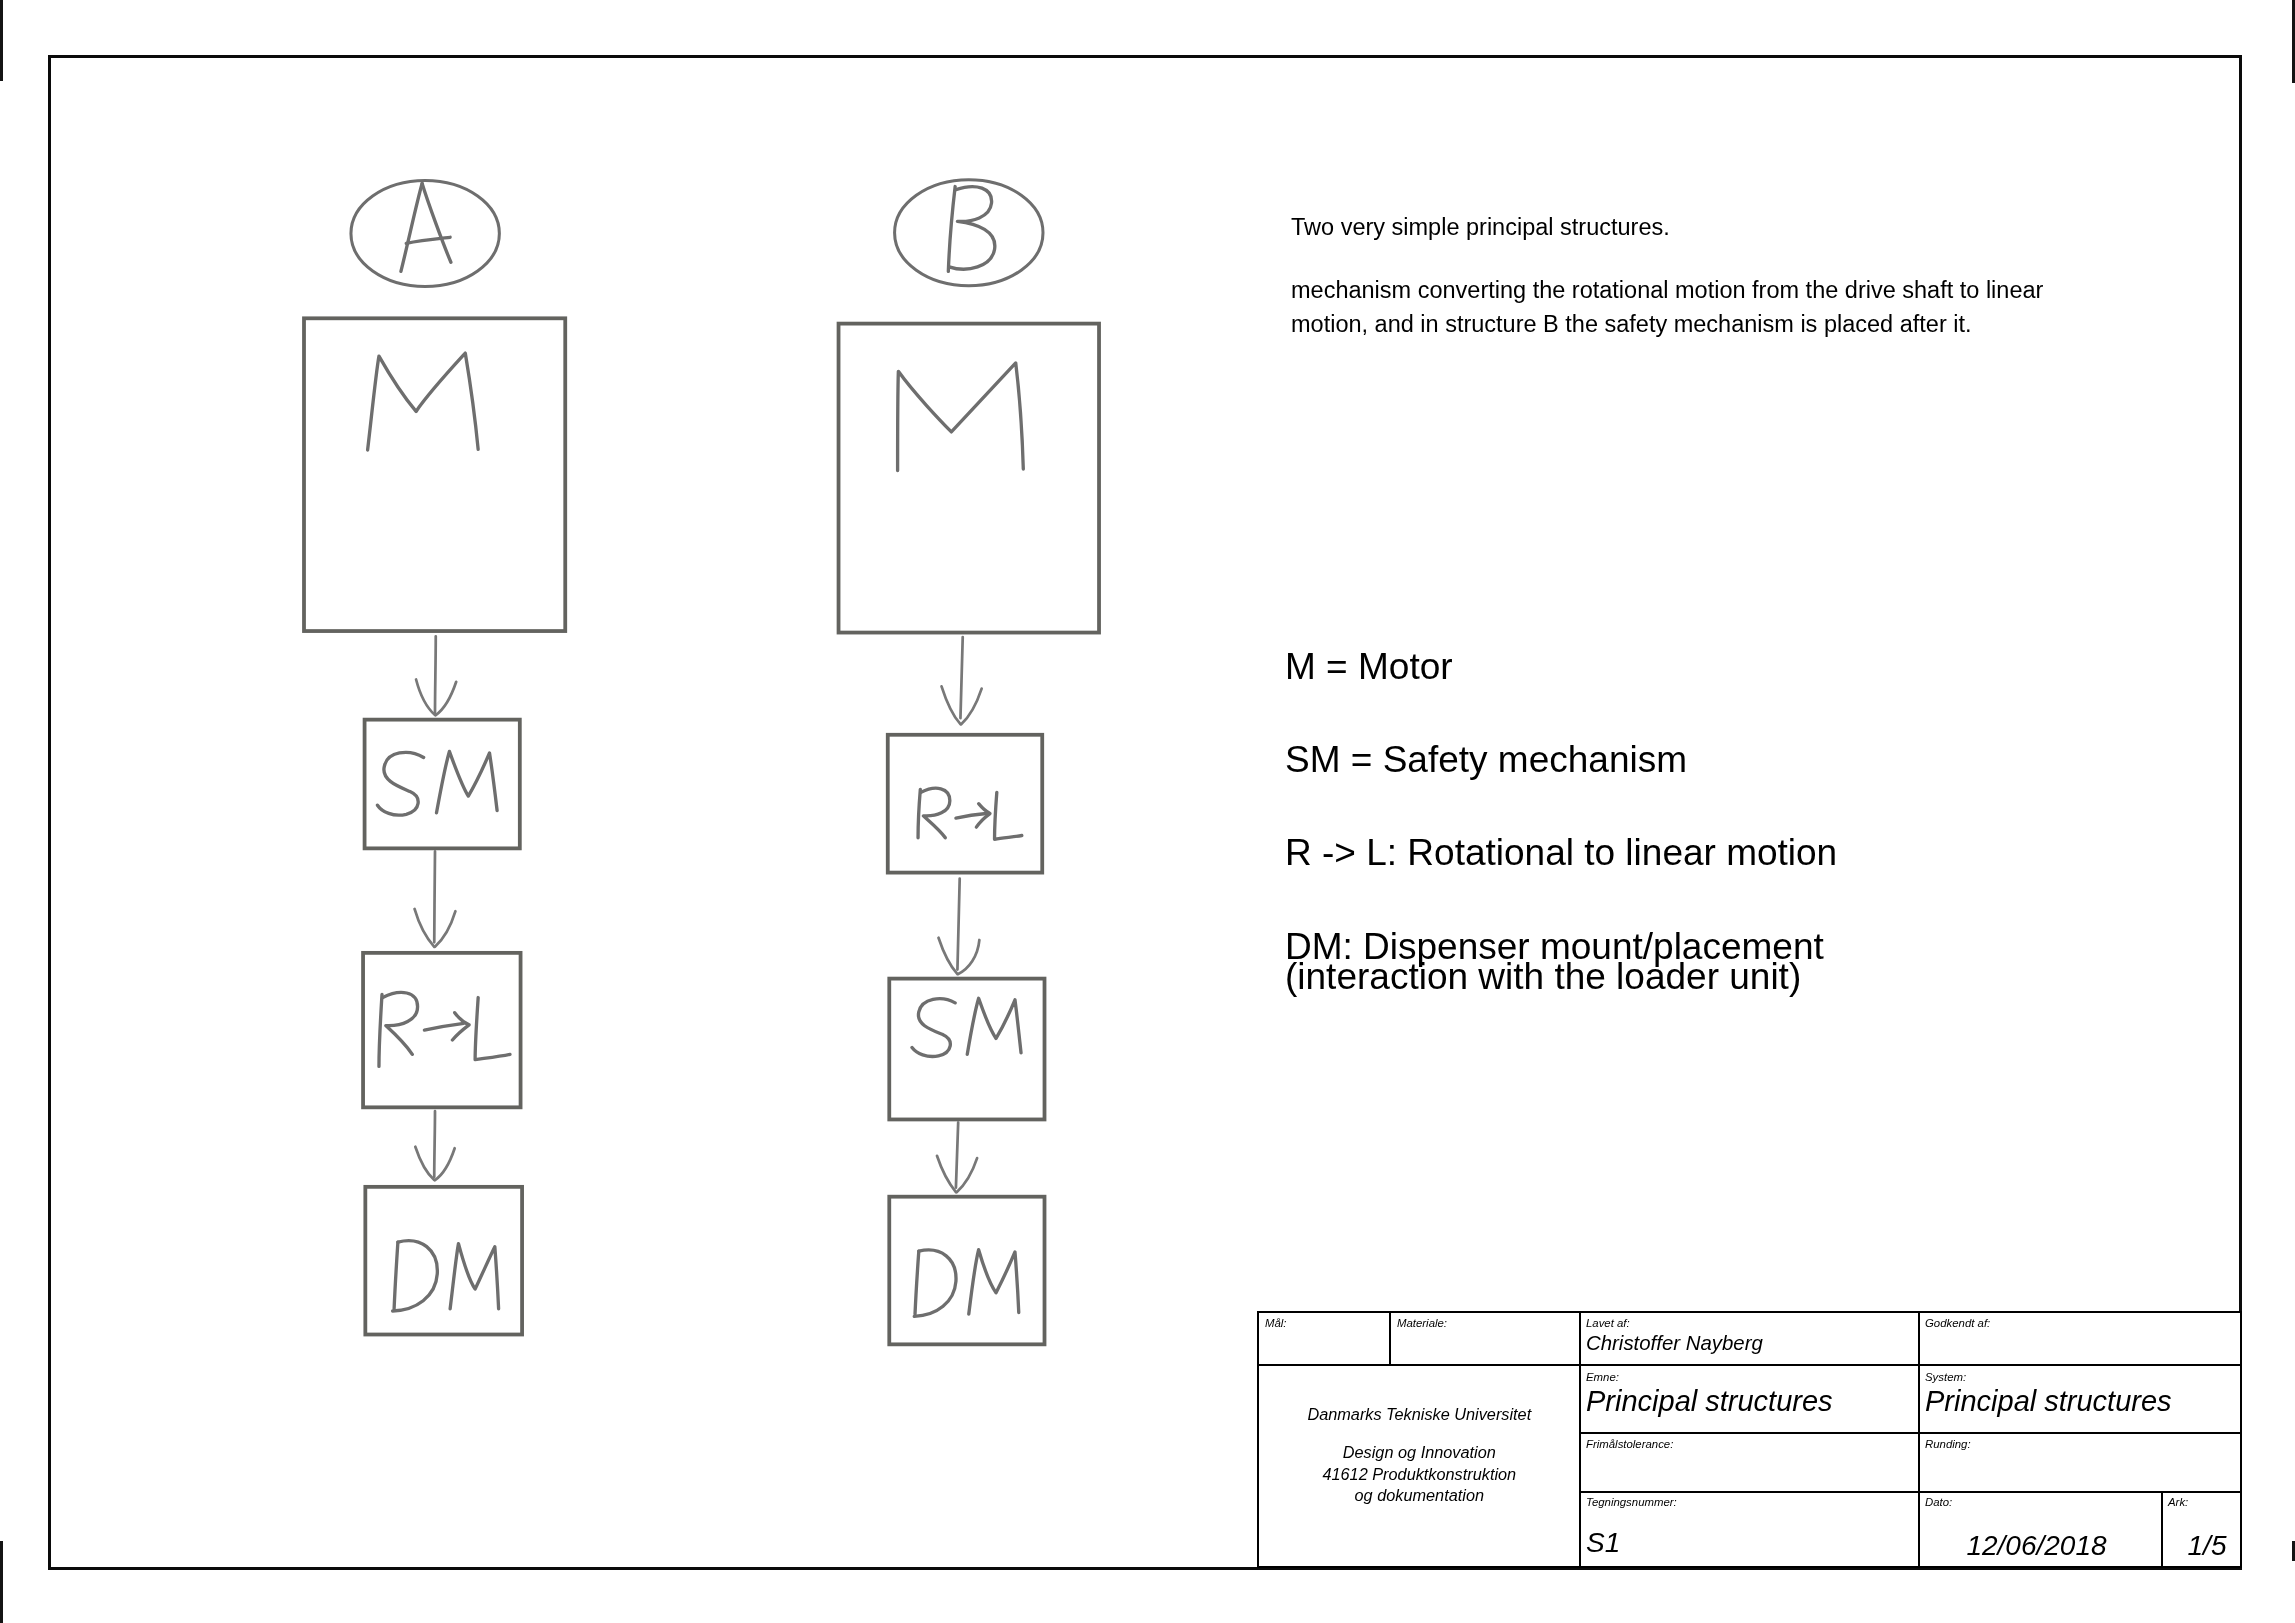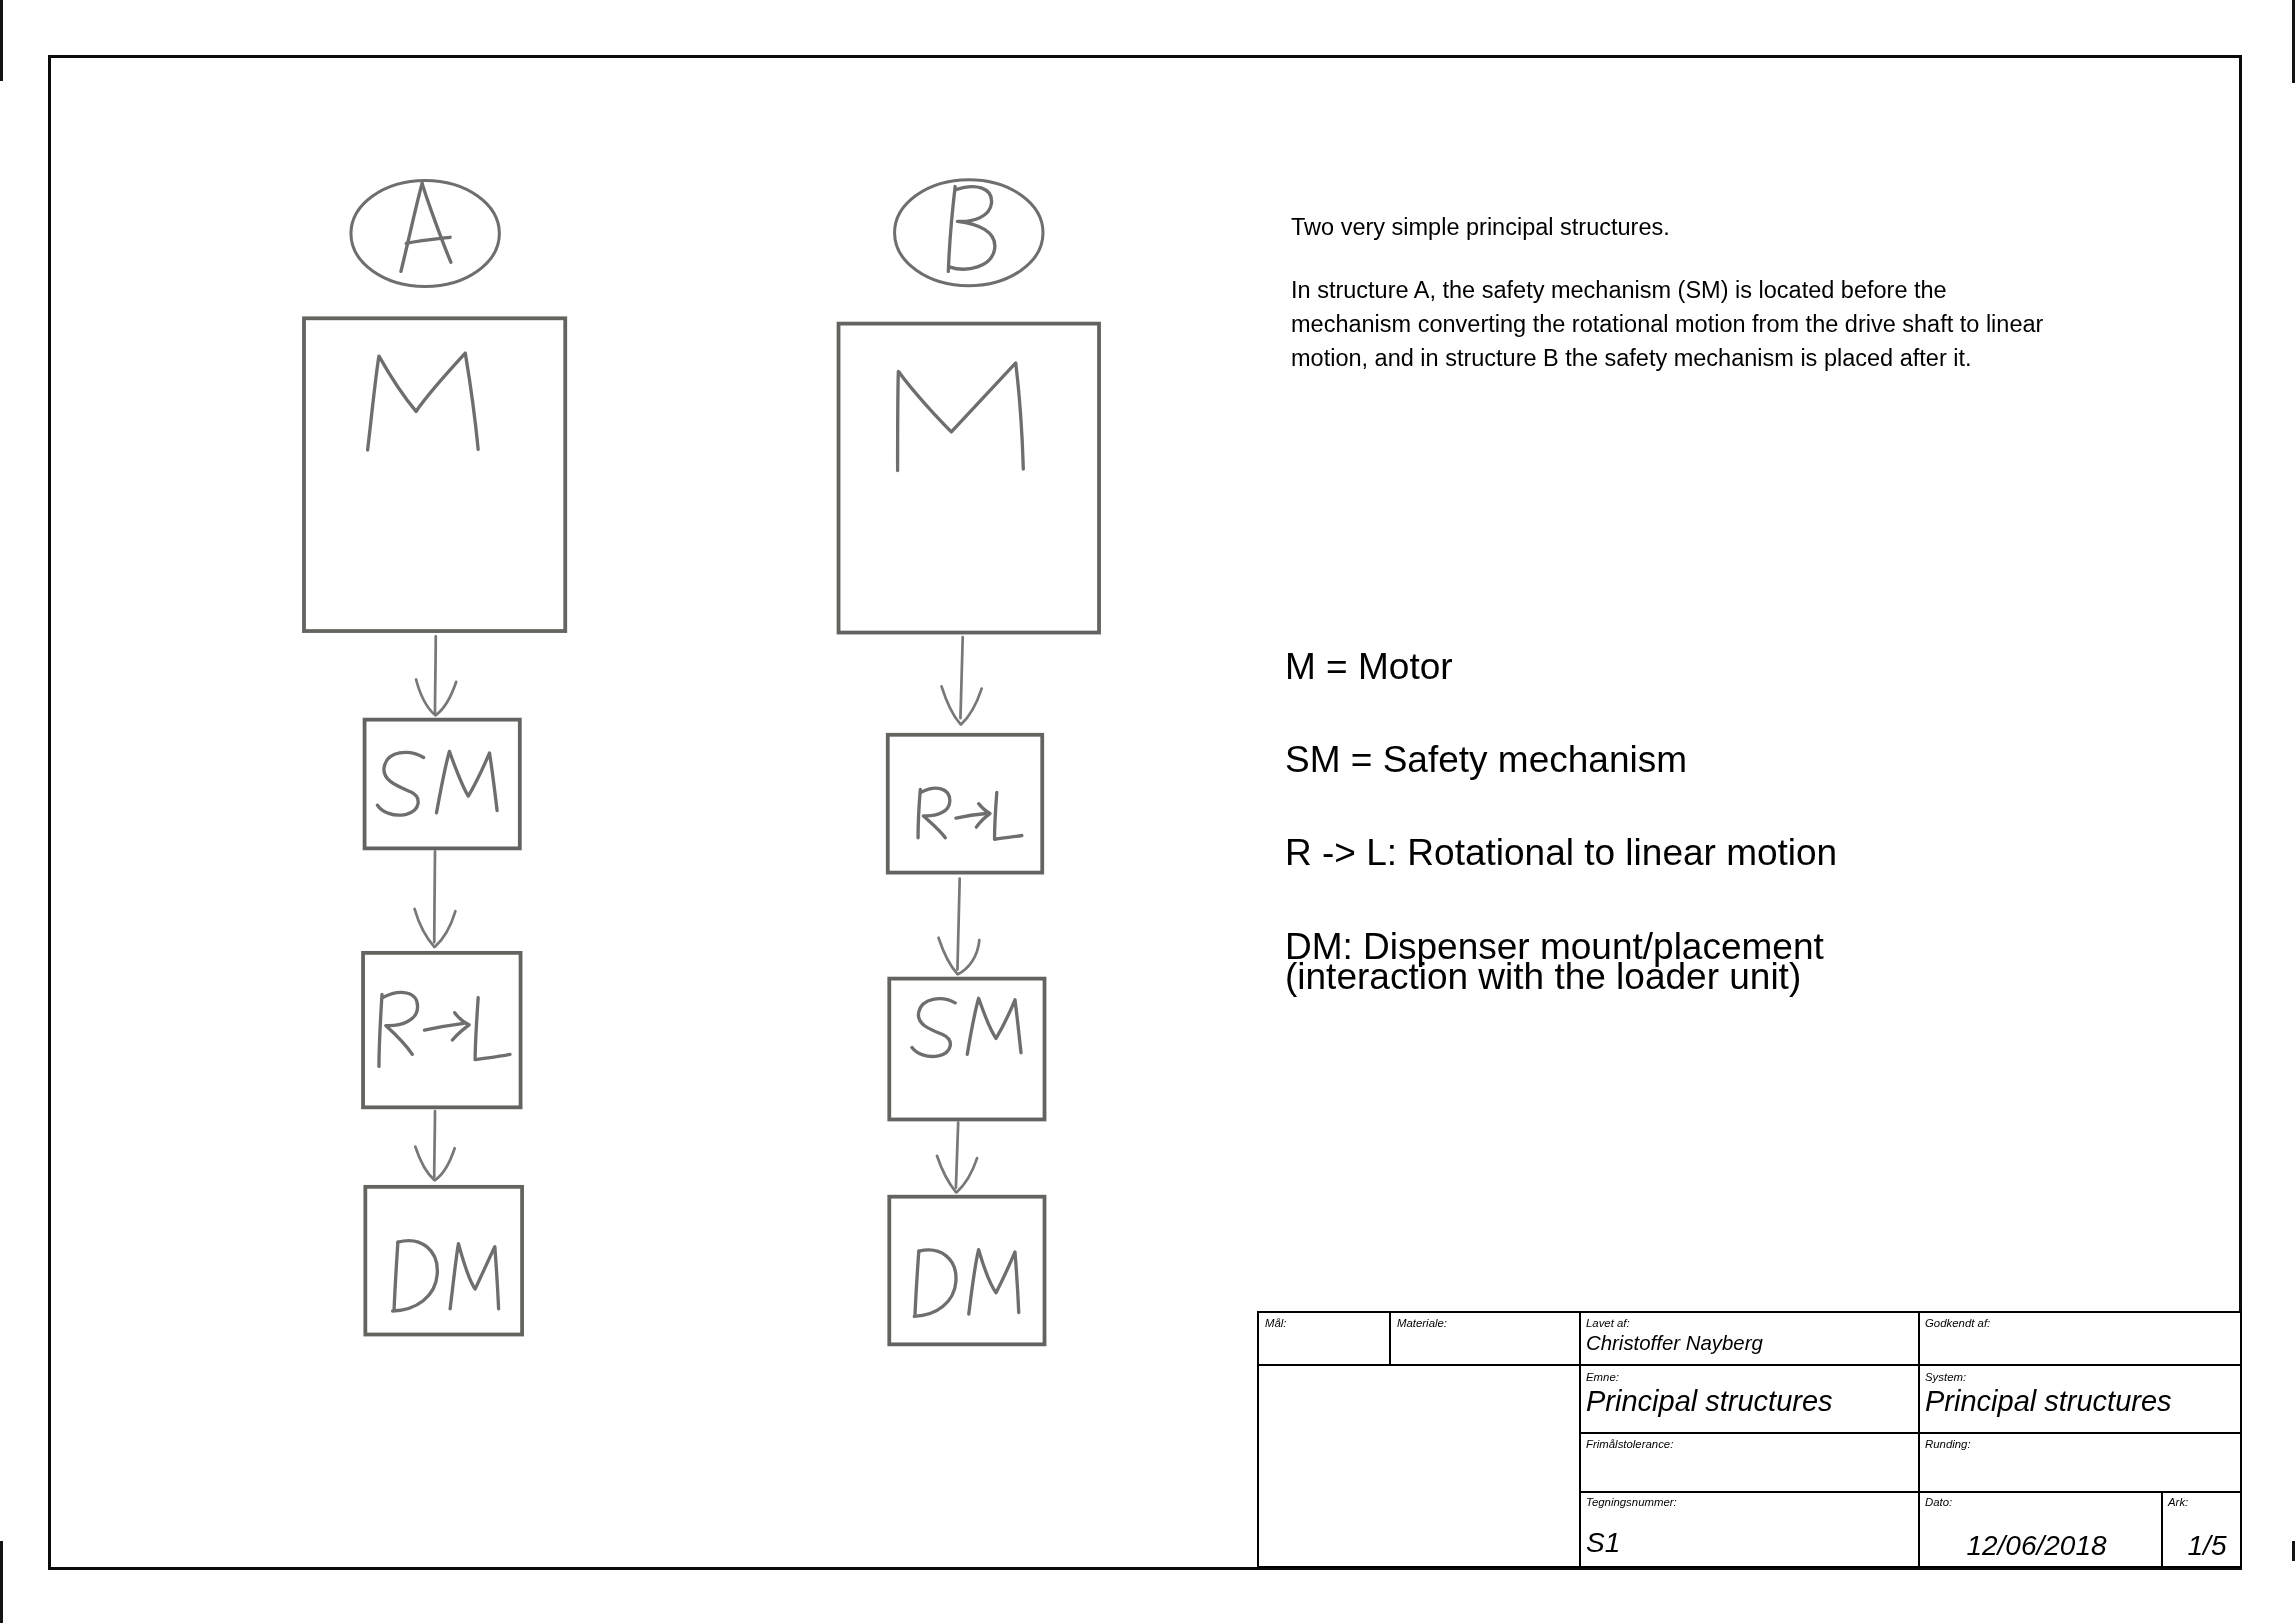--- a/index.html
+++ b/index.html
@@ -136,21 +136,20 @@
     <g>
       <rect class="bx" x="1175" y="1580" width="205" height="195"></rect>
       <path class="lt" d="M1214,1652 C1212,1680 1210,1712 1209,1735"></path>
       <path class="lt" d="M1214,1652 C1243,1645 1265,1662 1263,1692 C1261,1719 1238,1737 1208,1738"></path>
       <path class="lt" d="M1280,1735 C1284,1702 1289,1666 1293,1650 C1300,1674 1309,1697 1316,1707 C1325,1689 1336,1665 1341,1653 C1343,1678 1345,1710 1346,1733"></path>
     </g>
   </svg>
 
   <div class="notes-title">Two very simple principal structures.</div>
   <div class="para">
-    <div>In structure A, the safety mechanism (SM) is located before the</div>
     <div>mechanism converting the rotational motion from the drive shaft to linear</div>
     <div>motion, and in structure B the safety mechanism is placed after it.</div>
   </div>
 
   <div>
     <div class="legend-line" style="top:644px;">M = Motor</div>
     <div class="legend-line" style="top:737px;">SM = Safety mechanism</div>
     <div class="legend-line" style="top:830px;">R -&gt; L: Rotational to linear motion</div>
     <div class="legend-line" style="top:924px;">DM: Dispenser mount/placement</div>
     <div class="legend-line" style="top:954px;">(interaction with the loader unit)</div>
@@ -165,20 +164,26 @@
     <div class="ln" style="left:320px;top:0;width:2.3px;height:253px;"></div>
     <div class="ln" style="left:659px;top:0;width:2.3px;height:253px;"></div>
     <div class="ln" style="left:902px;top:178px;width:2.3px;height:75px;"></div>
 
     <div class="lbl" style="left:6px;top:3.8px;">Mål:</div>
     <div class="lbl" style="left:138px;top:3.8px;">Materiale:</div>
     <div class="lbl" style="left:327px;top:3.8px;">Lavet af:</div>
     <div class="val-name" style="left:327px;top:18px;">Christoffer Nayberg</div>
     <div class="lbl" style="left:666px;top:3.8px;">Godkendt af:</div>
 
+    <div class="org">
+      <div class="o1">Danmarks Tekniske Universitet</div>
+      <div class="orest">Design og Innovation</div>
+      <div class="orest">41612 Produktkonstruktion</div>
+      <div class="orest">og dokumentation</div>
+    </div>
 
     <div class="lbl" style="left:327px;top:58px;">Emne:</div>
     <div class="val-big" style="left:327px;top:72px;">Principal structures</div>
     <div class="lbl" style="left:666px;top:58px;">System:</div>
     <div class="val-big" style="left:666px;top:72px;">Principal structures</div>
 
     <div class="lbl" style="left:327px;top:125px;text-align:center;">Frimålstolerance:</div>
     <div class="lbl" style="left:666px;top:125px;">Runding:</div>
 
     <div class="lbl" style="left:327px;top:183px;">Tegningsnummer:</div>

